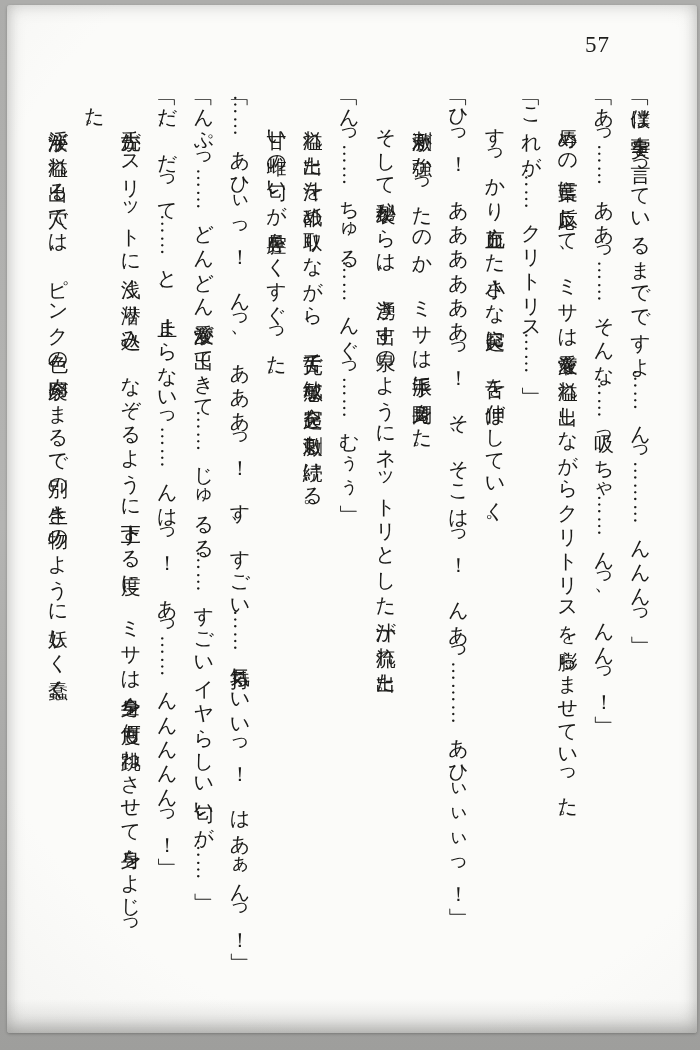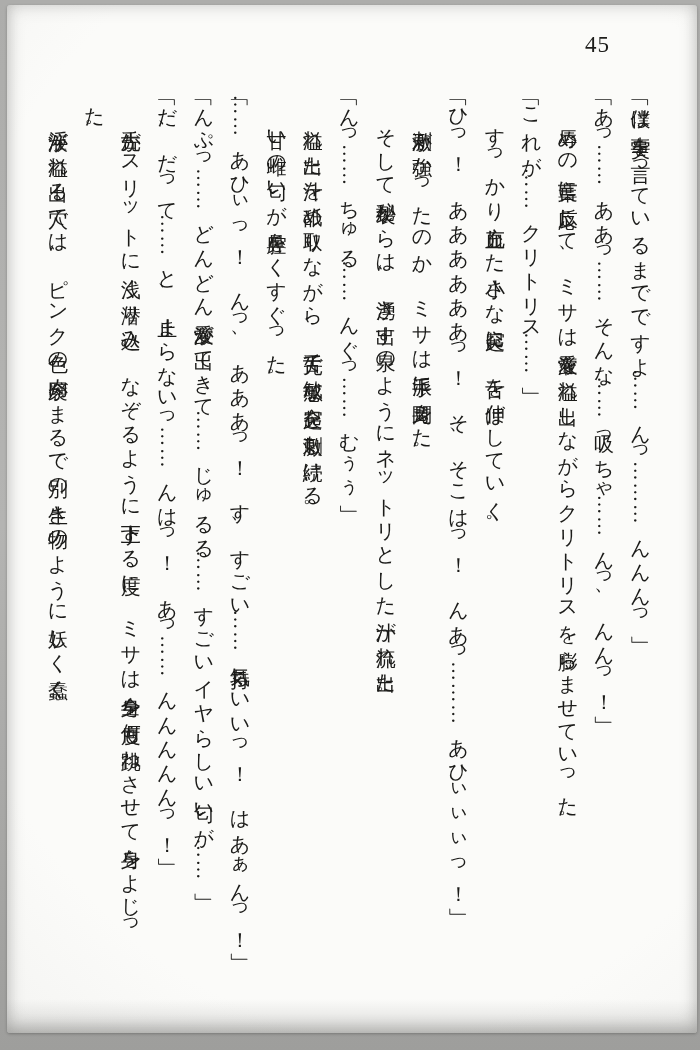--- a/index.html
+++ b/index.html
@@ -66,21 +66,21 @@
   .vtext p {
     margin: 0;
     padding: 0;
   }
 </style>
 </head>
 <body>
 
 <div class="photo">
   <div class="page">
-    <div class="page-number">45</div>
+    <div class="page-number">57</div>
     <div class="vtext">
       <p>「僕は事実を言っているまでですよ……んっ………んんんっ」</p>
       <p>「あっ……ああっ……そんな……吸っちゃ……んっ、んんっ！」</p>
       <p>　辱めの言葉に反応して、ミサは愛液を溢れ出しながらクリトリスを膨らませていった。</p>
       <p>「これが……クリトリス……」</p>
       <p>　すっかり充血した小さな突起に、舌を伸ばしていく。</p>
       <p>「ひっ！　ああああああっ！　そ、そこはっ！　んあっ………あひぃぃぃっ！」</p>
       <p>　刺激が強かったのか、ミサは派手に身悶えた。</p>
       <p>　そして秘裂からは、湧き出す泉のようにネットリとした汁が流れ出た。</p>
       <p>「んっ……ちゅる……んぐっ……むぅぅ」</p>

